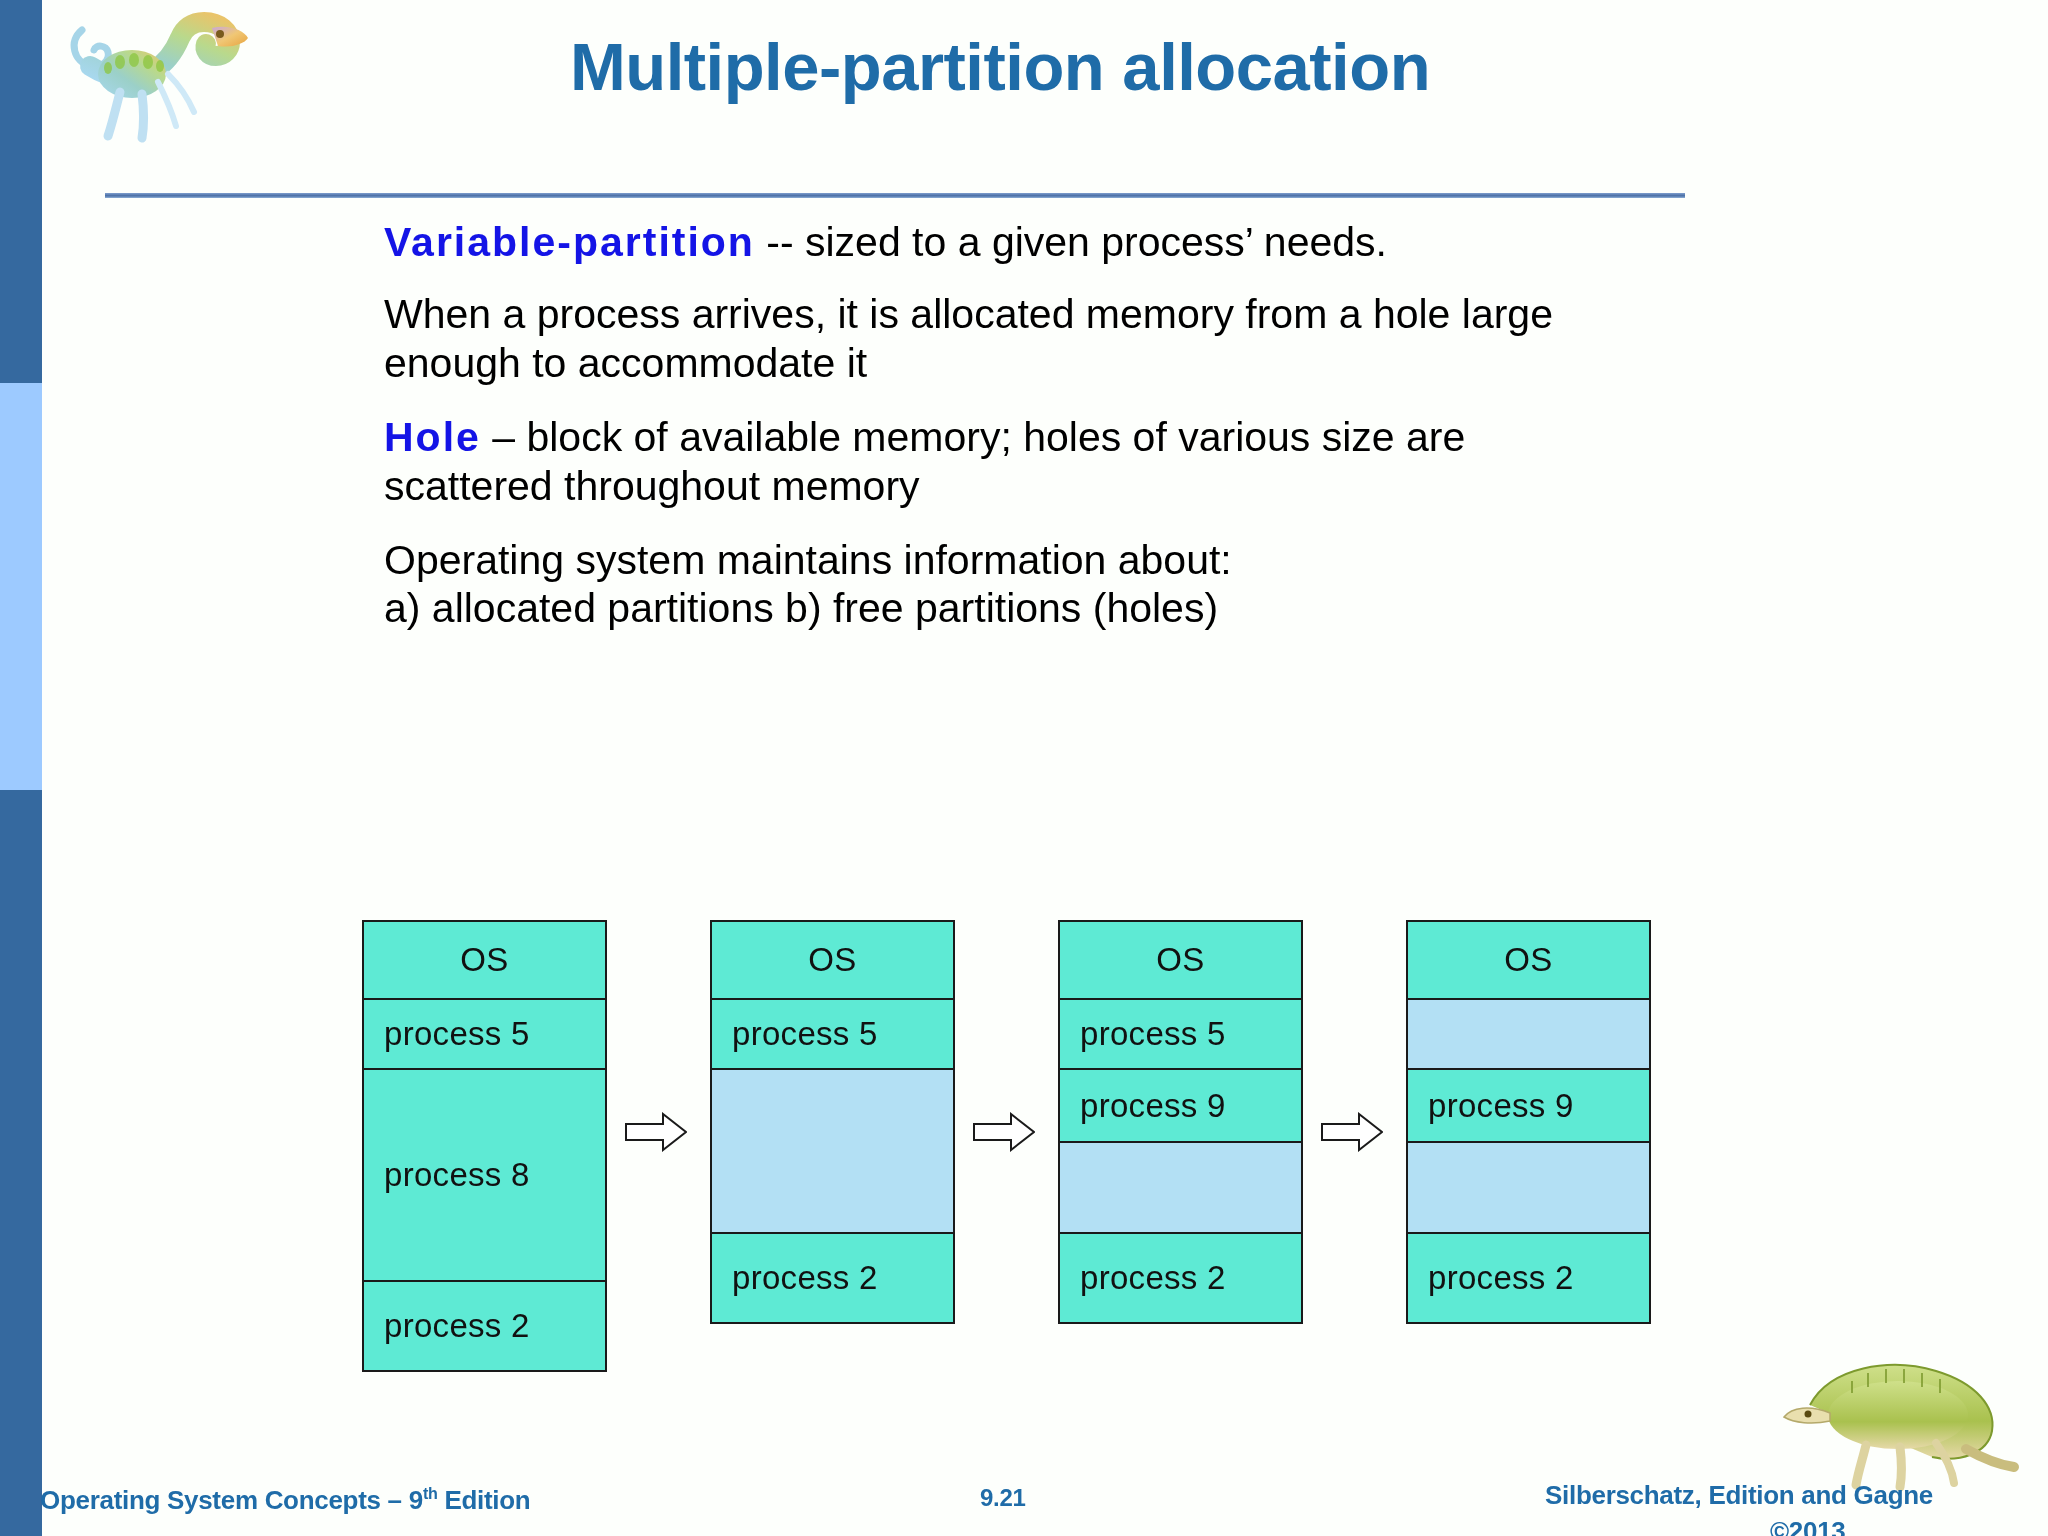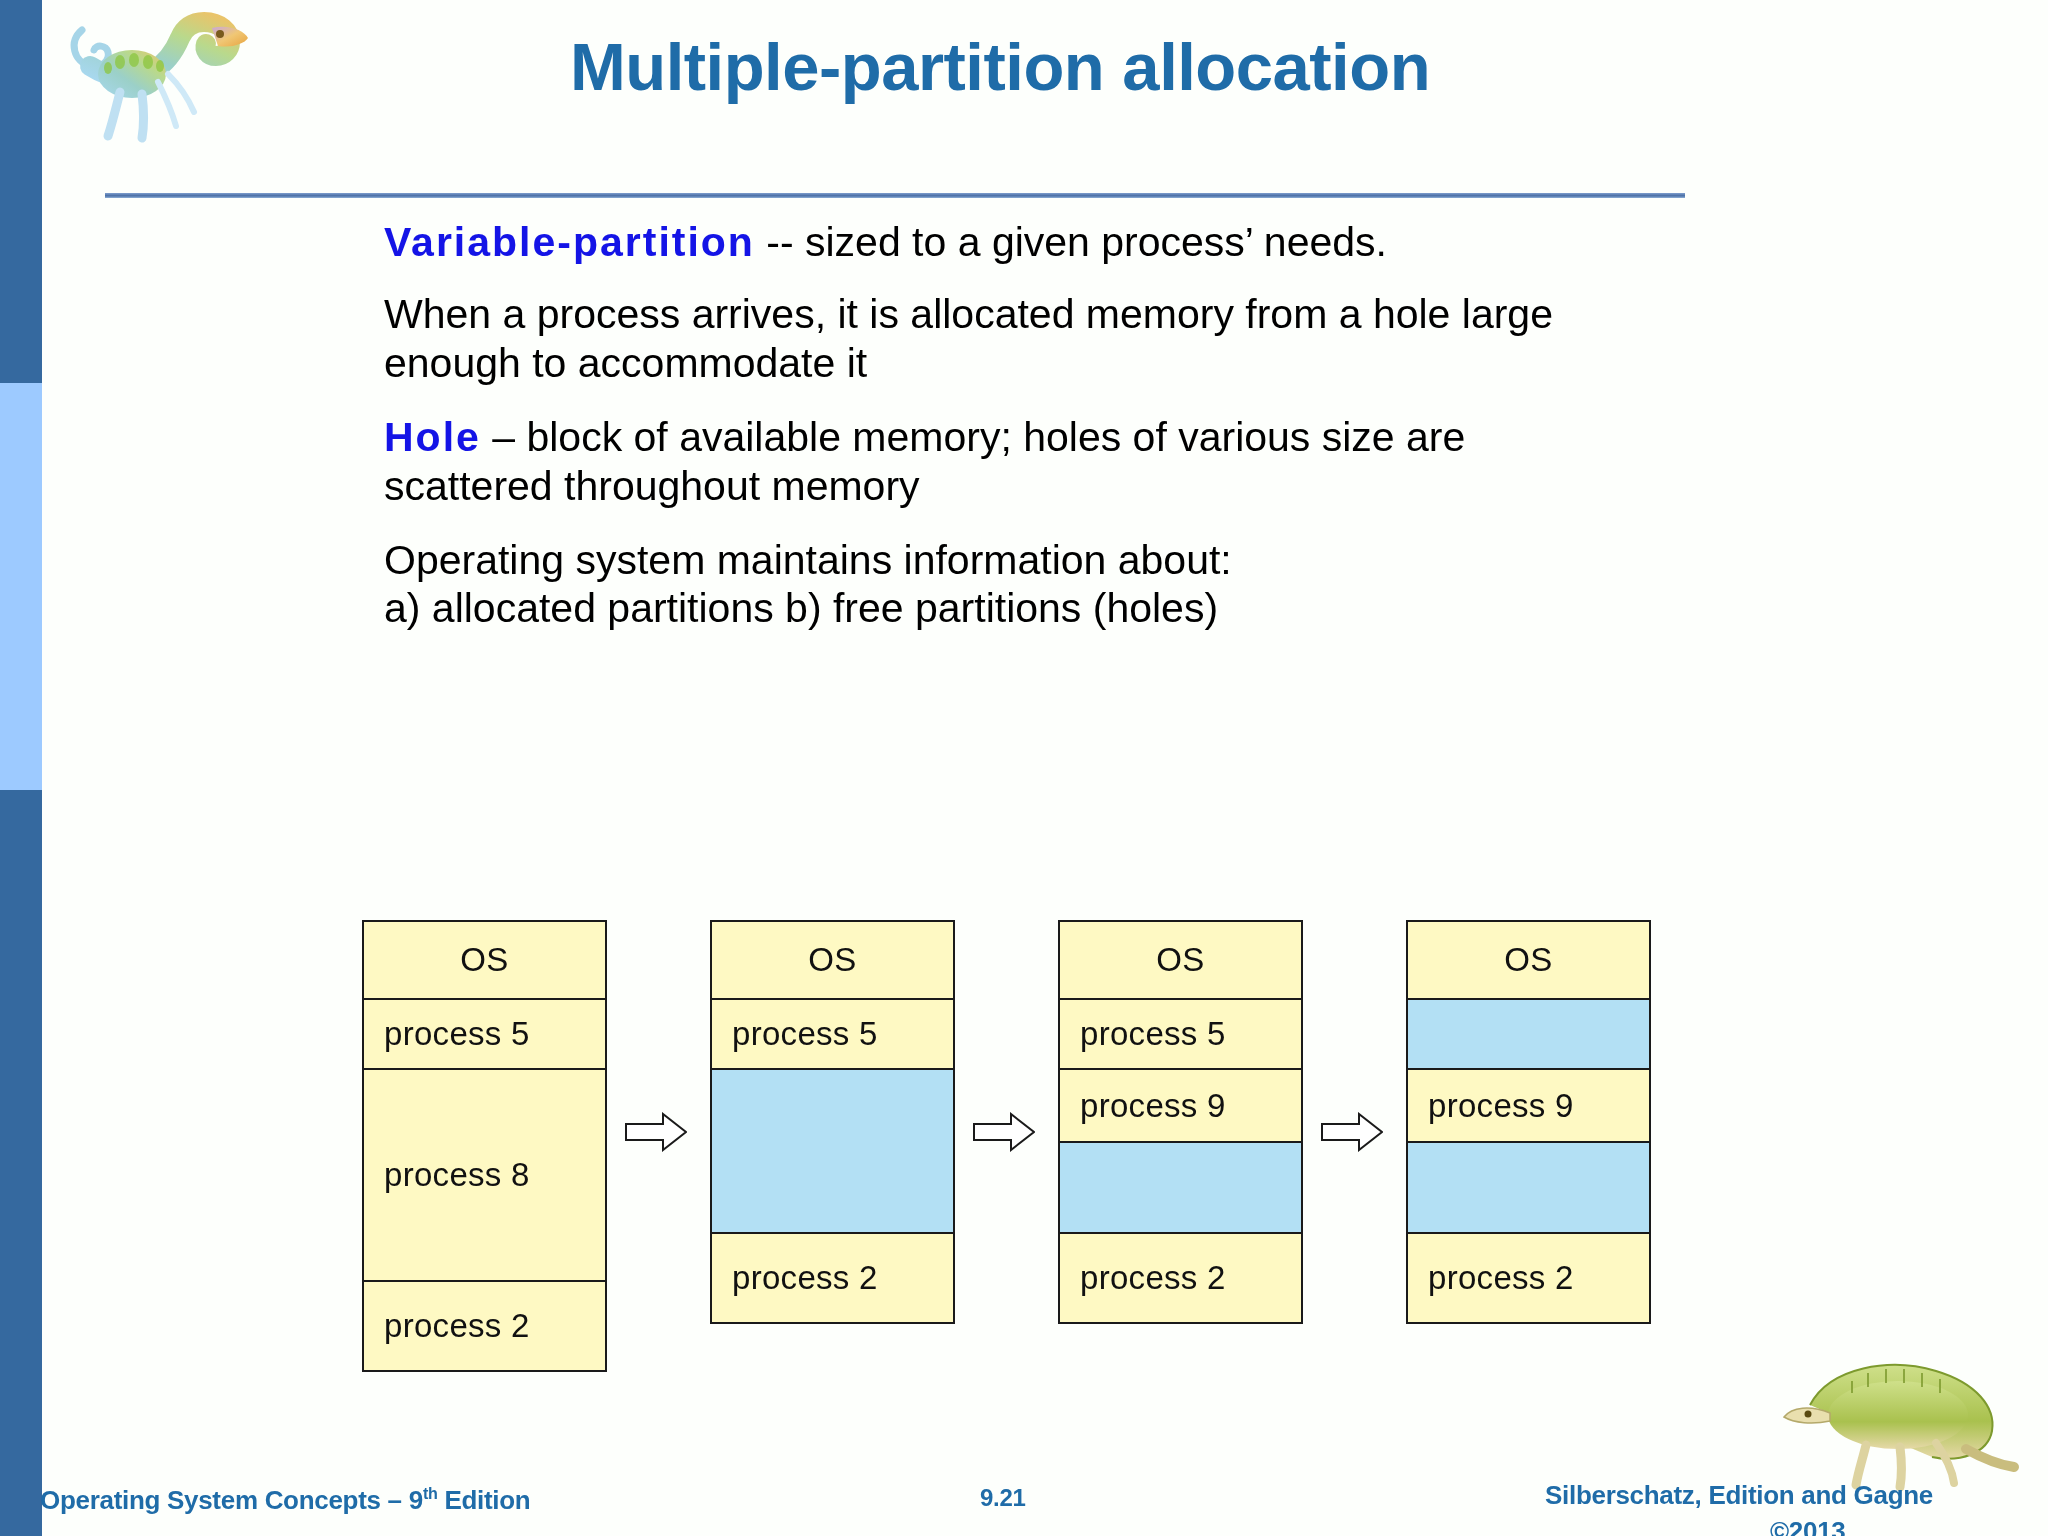--- a/index.html
+++ b/index.html
@@ -63,21 +63,21 @@
     box-sizing:border-box;
   }
   .mem-cell{
     box-sizing:border-box;
     border-bottom:2px solid #1a1a1a;
     display:flex;
     align-items:center;
     font-size:33px;
     color:#111;
     letter-spacing:0.3px;
-    background:#fef9c3;
+    background:#5eead4;
   }
   .mem-cell:last-child{border-bottom:none;}
   .mem-cell.os{justify-content:center;}
   .mem-cell.proc{padding-left:20px;}
   .mem-cell.hole{background:#b3e0f4;}
 
   .arrow{
     position:absolute;
     top:192px;
     width:62px;height:40px;

